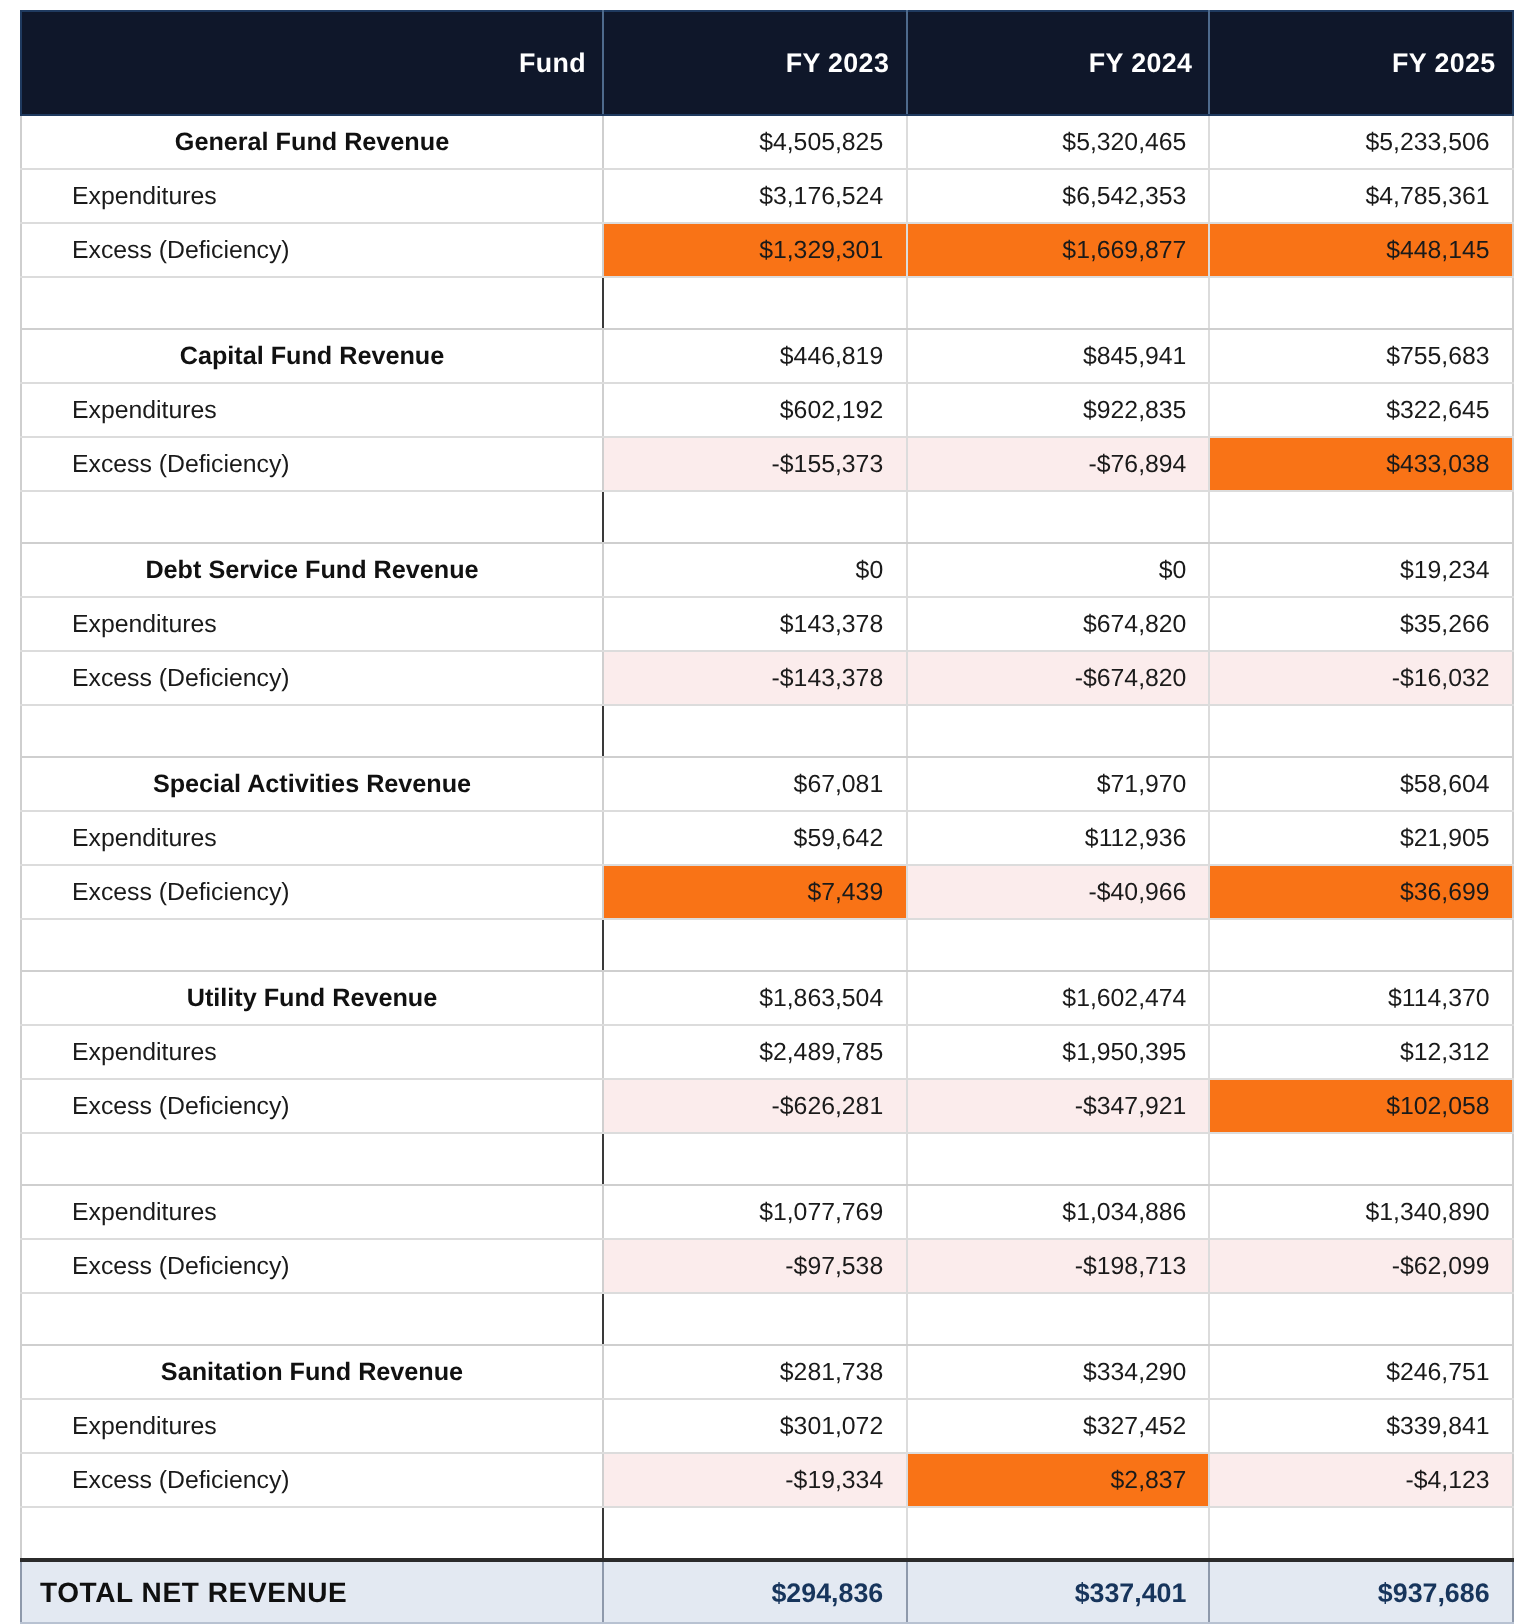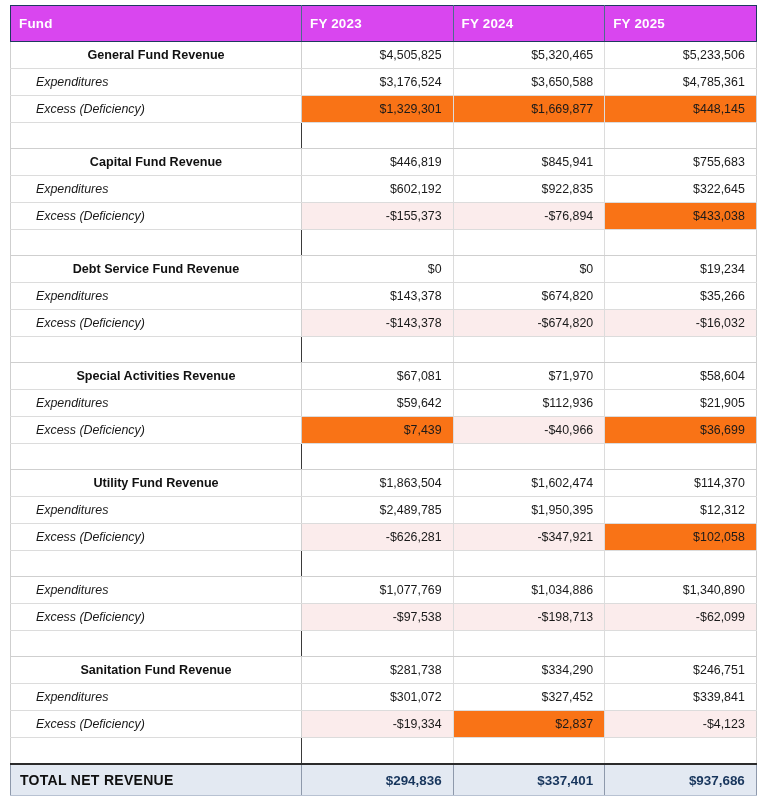--- a/index.html
+++ b/index.html
@@ -21,27 +21,27 @@
     border-collapse:collapse;
     table-layout:fixed;
     font-size:12.4px;
     color:#1a1a1a;
   }
   col.c-label{width:291px;}
   col.c-fy{width:151.6px;}
 
   
   tr.hdr th{
-    background:#d946ef;
+    background:#0f172a;
     color:#ffffff;
     font-weight:bold;
     font-size:13.4px;
-    text-align:left;
+    text-align:right;
     height:27px;
-    padding:4px 8px;
+    padding:12px 8px;
     border-right:1px solid #4e6a8c;
     border-top:1px solid #1f3a5f;
     border-bottom:1px solid #1f3a5f;
     letter-spacing:.2px;
   }
   tr.hdr th:last-child{border-right:1px solid #1f3a5f;}
   tr.hdr th.lbl{border-left:1px solid #1f3a5f;}
 
   
   td{
@@ -65,21 +65,20 @@
   td.num.last{border-right:1px solid #cfcfcf;}
 
   
   tr.fund td.lbl{
     font-weight:bold;
     color:#111111;
     font-size:12.6px;
     text-align:center;
   }
   tr.sub td.lbl{
-    font-style:italic;
     padding-left:25px;
     color:#1a1a1a;
   }
   tr.sub td.num, tr.fund td.num{color:#1a1a1a;}
 
   
   td.pos{background:#f97316;}
   td.neg{background:#fbecec;color:#e0443b;padding-left:38px;}
 
   
@@ -135,21 +134,21 @@
     <tbody id="tbody">
         <tr class="fund">
           <td class="lbl">General Fund Revenue</td>
           <td class="num">$4,505,825</td>
           <td class="num">$5,320,465</td>
           <td class="num last">$5,233,506</td>
         </tr>
         <tr class="sub">
           <td class="lbl">Expenditures</td>
           <td class="num">$3,176,524</td>
-          <td class="num">$3,650,588</td>
+          <td class="num">$6,542,353</td>
           <td class="num last">$4,785,361</td>
         </tr>
         <tr class="sub">
           <td class="lbl">Excess (Deficiency)</td>
           <td class="num pos">$1,329,301</td>
           <td class="num pos">$1,669,877</td>
           <td class="num last pos">$448,145</td>
         </tr>
         <tr class="spacer">
           <td class="lbl"></td>

